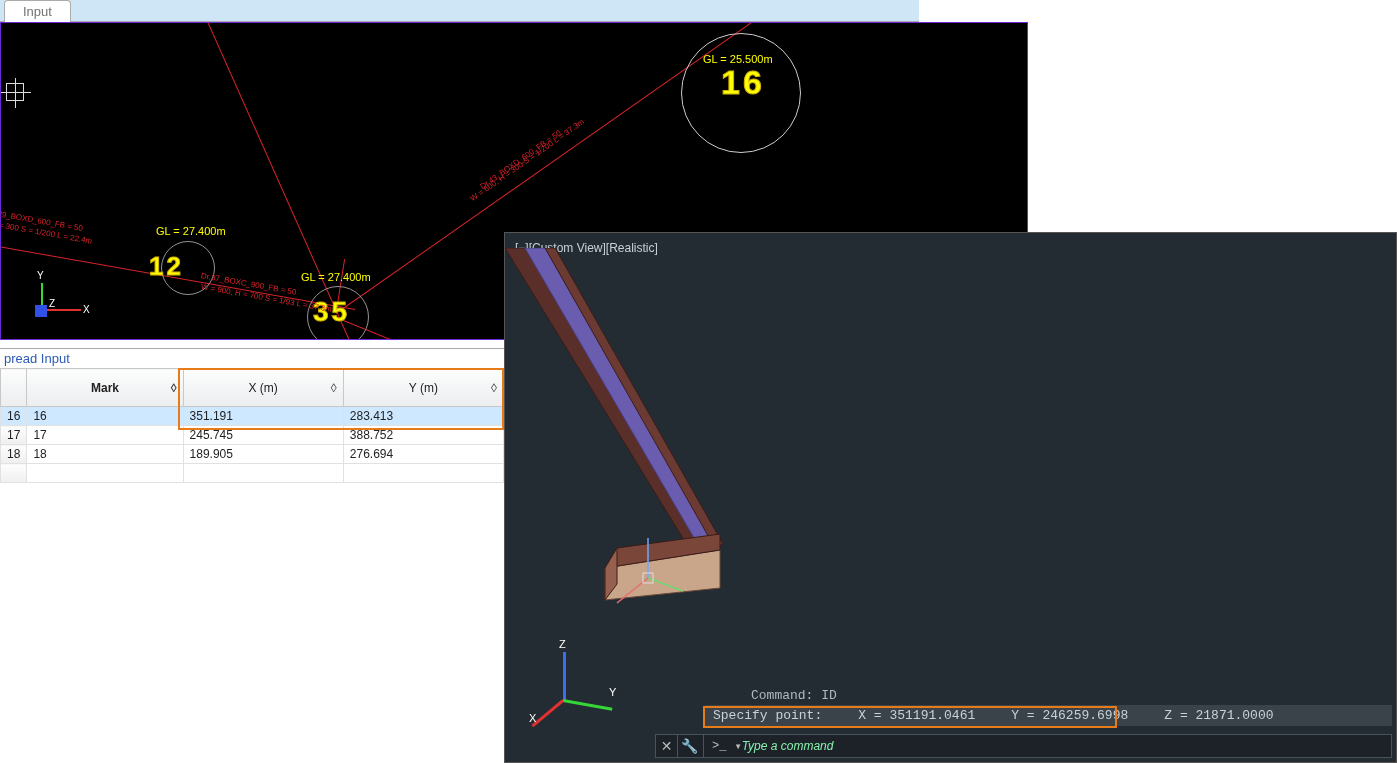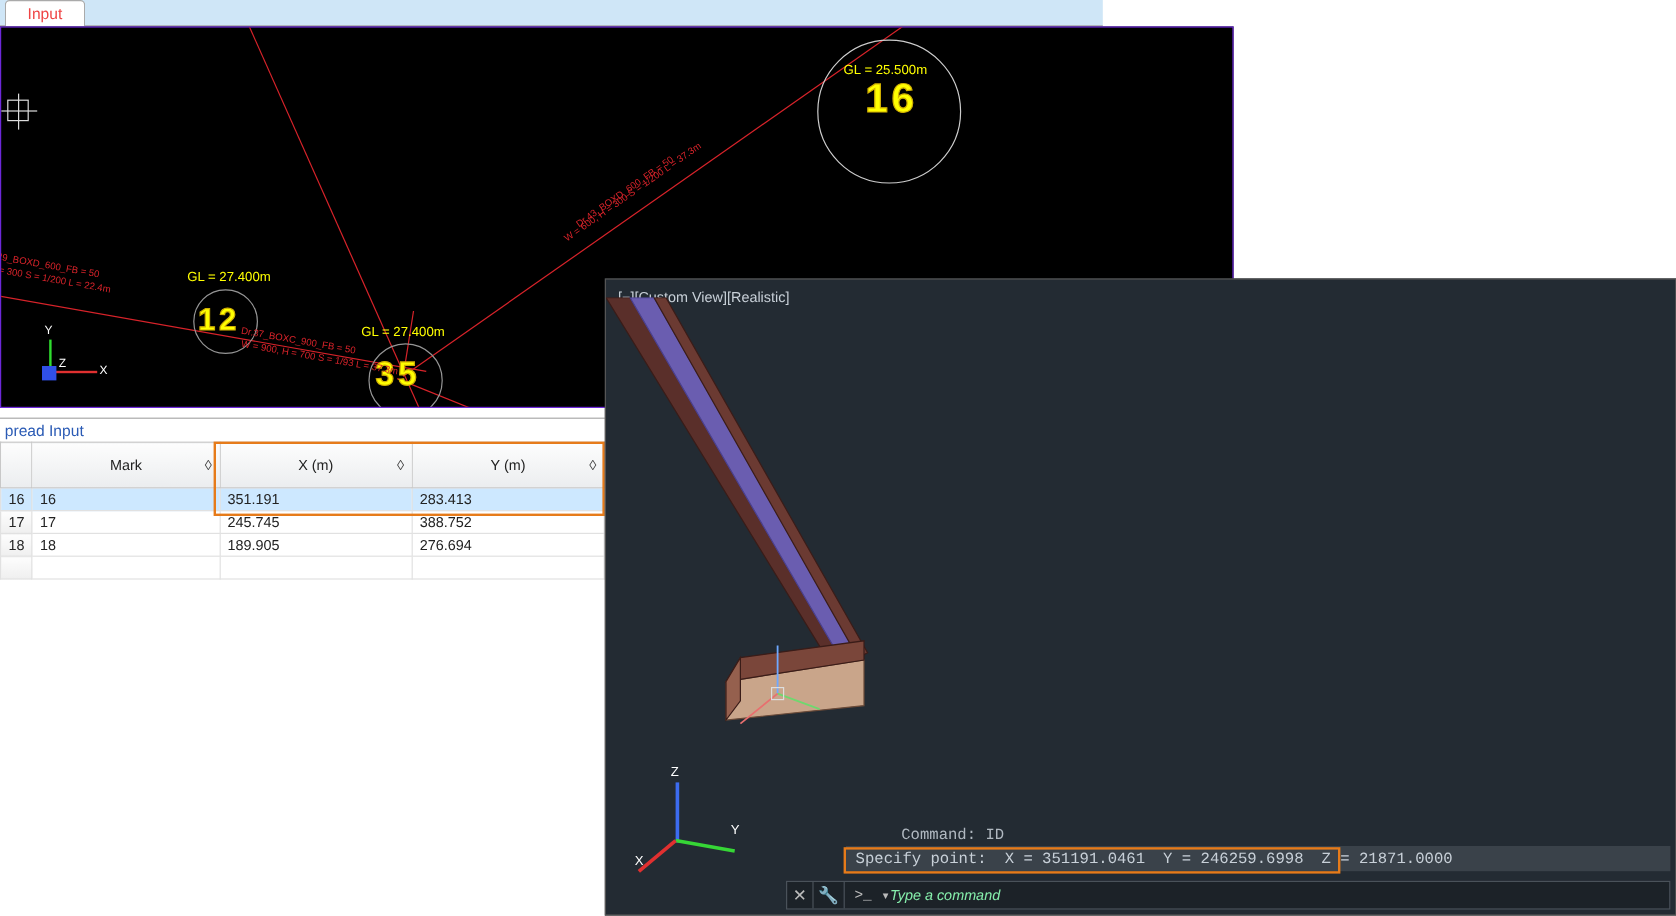--- a/index.html
+++ b/index.html
@@ -22,21 +22,21 @@
   border-bottom: 1px solid #aaa;
 }
 .tab {
   display: inline-block;
   height: 22px;
   line-height: 22px;
   padding: 0 18px;
   background: #fff;
   border: 1px solid #aaa;
   border-bottom: none;
-  color: #ef4444;
+  color: #737373;
   font-size: 13px;
   border-top-left-radius: 4px;
   border-top-right-radius: 4px;
   margin-left: 4px;
 }
 
 
 .plan-view {
   position: absolute;
   left: 0; top: 22px;
@@ -176,21 +176,21 @@
   right:4px;
   font-family: "Courier New", monospace;
   font-size:13px;
 }
 .cmdbar .line1 { color:#b0b8c0; padding:2px 6px;margin-left:40px; }
 .cmdbar .line2 {
   background:#3a424a;
   color:#c8d0d8;
   padding:3px 8px;
   display:flex;
-  gap:15px;
+  gap:36px;
 }
 .cmdbar .line2 span { white-space:nowrap; }
 .cmd-input {
   position:absolute;
   left:150px; bottom:4px;
   right:4px;
   height:24px;
   background:#1c2228;
   display:flex;
   align-items:center;
@@ -228,21 +228,21 @@
   <div class="plan-line" style="left:335px; top:290px; width:55px; transform:rotate(-81deg);"></div>
   <div class="plan-line" style="left:194px; top:-30px; width:400px; transform:rotate(66deg);"></div>
   <div class="plan-line" style="left:330px; top:292px; width:340px; transform:rotate(22deg);"></div>
 
   <div class="node-circle" style="left:680px; top:10px; width:120px; height:120px;"></div>
   <div class="gl-label" style="left:702px; top:30px;">GL = 25.500m</div>
   <div class="node-label" style="left:720px; top:40px; font-size:34px;">16</div>
 
   <div class="node-circle" style="left:160px; top:218px; width:54px; height:54px; border-color:#959595;"></div>
   <div class="gl-label" style="left:155px; top:202px;">GL = 27.400m</div>
-  <div class="node-label" style="left:164px; top:228px; font-size:26px;">12</div>
+  <div class="node-label" style="left:148px; top:228px; font-size:26px;">12</div>
 
   <div class="node-circle" style="left:306px; top:263px; width:62px; height:62px; border-color:#959595;"></div>
   <div class="gl-label" style="left:300px; top:248px;">GL = 27.400m</div>
   <div class="node-label" style="left:312px; top:273px; font-size:28px;">35</div>
 
   <div class="seg-label" style="left:-10px; top:185px; transform:rotate(10deg);">#.29_BOXD_600_FB = 50</div>
   <div class="seg-label" style="left:-10px; top:196px; transform:rotate(10deg);">H = 300  S = 1/200  L = 22.4m</div>
   <div class="seg-label" style="left:200px; top:248px; transform:rotate(10deg);">Dr.37_BOXC_900_FB = 50</div>
   <div class="seg-label" style="left:200px; top:259px; transform:rotate(10deg);">W = 900, H = 700  S = 1/93  L = 37.3m</div>
   <div class="seg-label" style="left:480px; top:160px; transform:rotate(-35deg);">Dr.43_BOXD_600_FB = 50</div>
@@ -256,21 +256,21 @@
     <div class="lbl" style="left:62px; bottom:14px;">X</div>
     <div class="lbl" style="left:28px; bottom:20px;">Z</div>
   </div>
 </div>
 
 <div class="spread-title">pread Input</div>
 <table class="spread-table">
   <thead>
     <tr>
       <th class="rowhead" style="width:22px;"></th>
-      <th style="width:156px;"><span>Mark</span><span class="diamond">◊</span></th>
+      <th style="width:156px;font-weight:bold;"><span>Mark</span><span class="diamond">◊</span></th>
       <th style="width:160px;"><span>X (m)</span><span class="diamond">◊</span></th>
       <th style="width:160px;"><span>Y (m)</span><span class="diamond">◊</span></th>
     </tr>
   </thead>
   <tbody>
     <tr class="selected">
       <th class="rowhead">16</th>
       <td>16</td>
       <td>351.191</td>
       <td>283.413</td>

